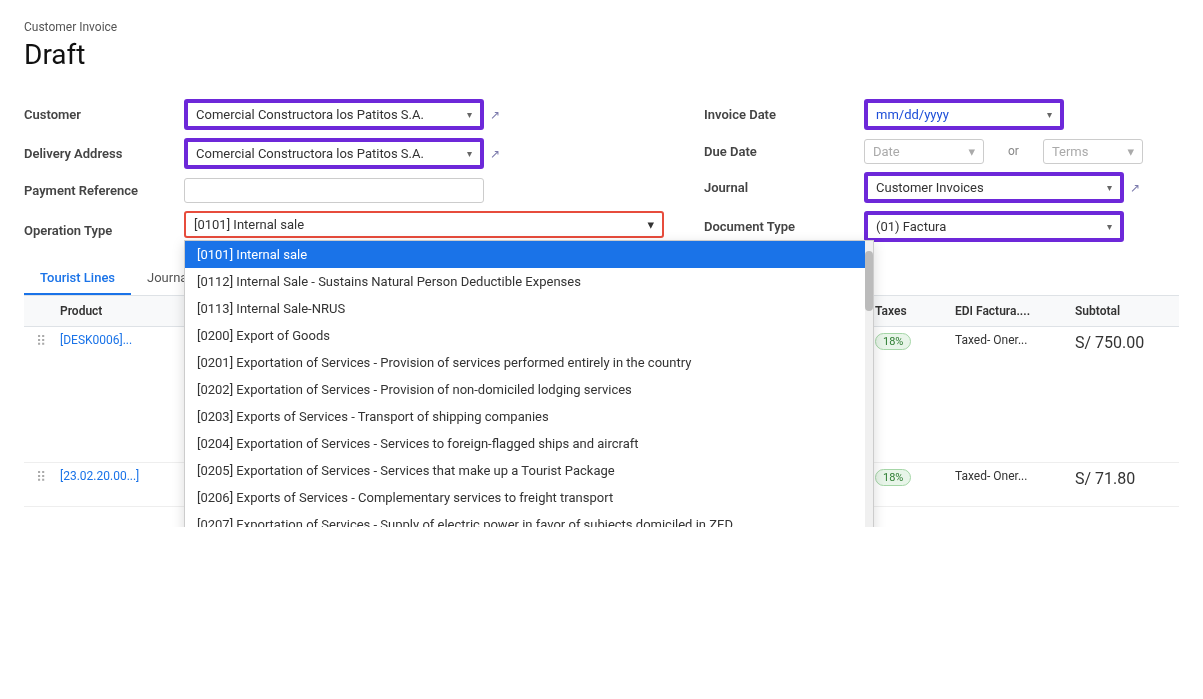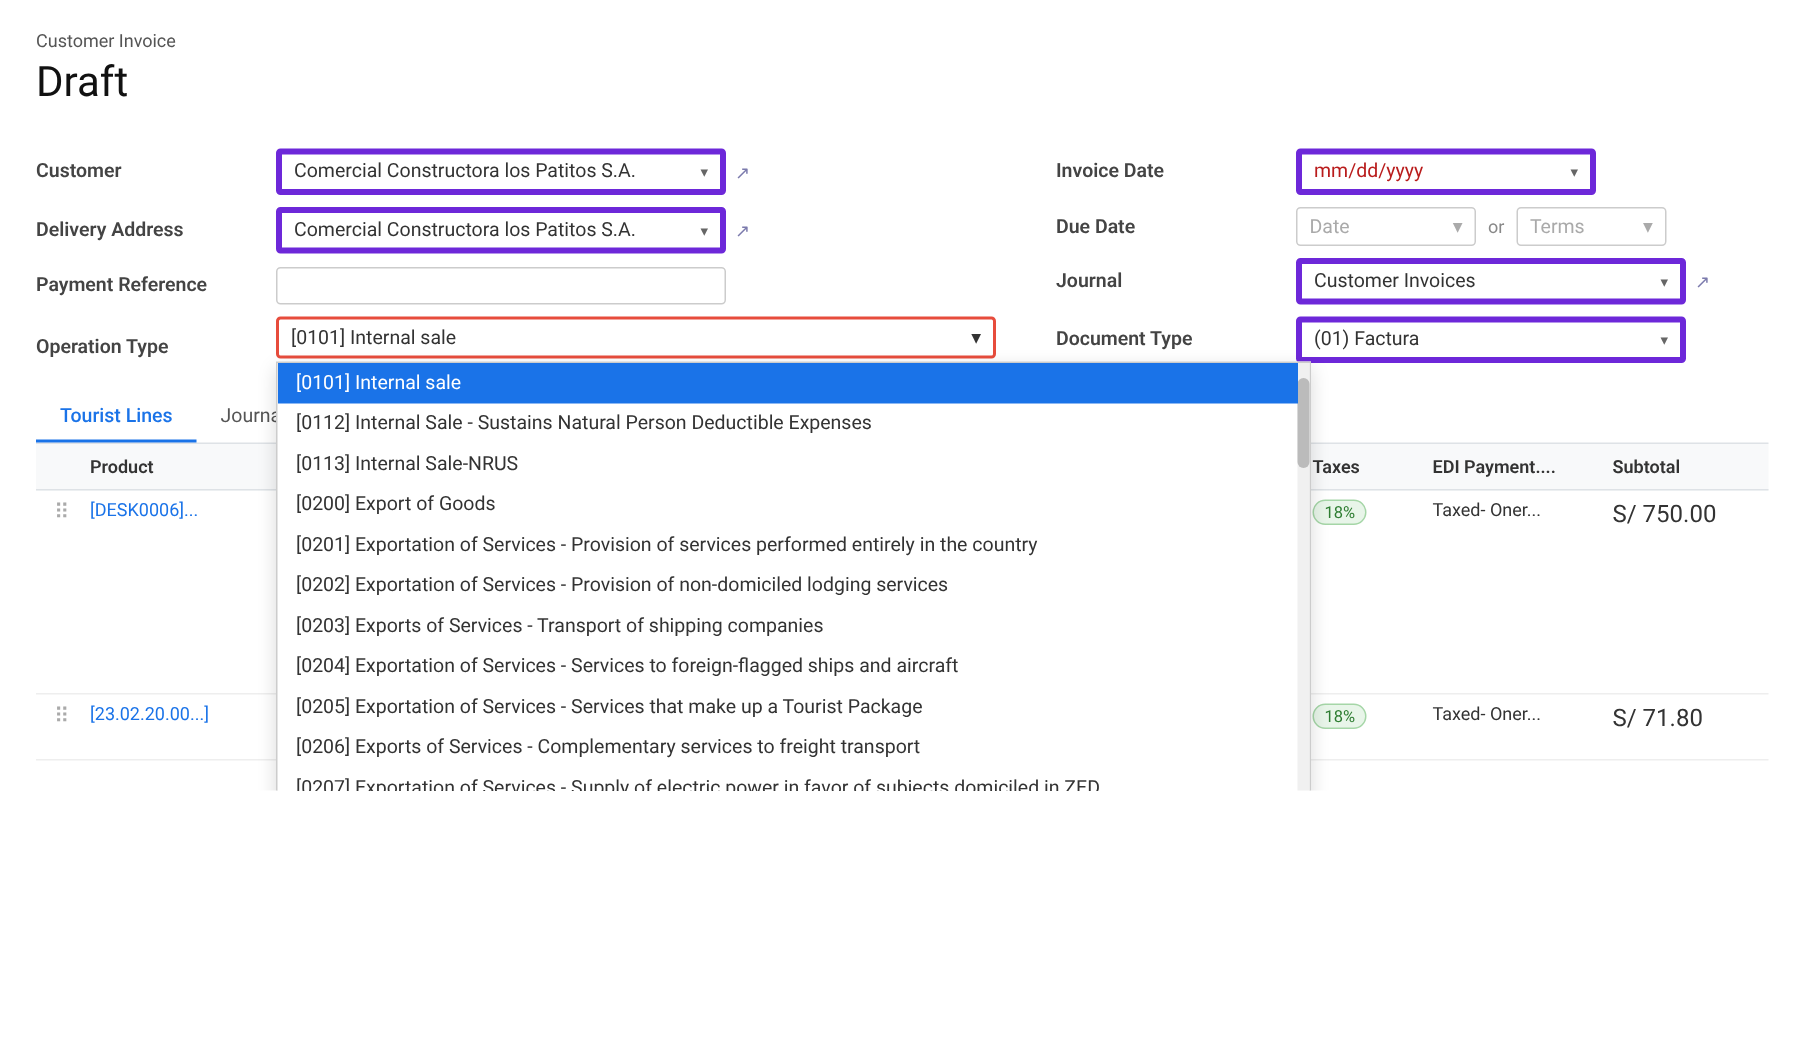--- a/index.html
+++ b/index.html
@@ -125,29 +125,29 @@
         </div>
       </div>
     </div>
 
     <div>
 
       <div class="form-row">
         <div class="form-label">Invoice Date</div>
         <div class="form-value">
           <div class="field-input" style="min-width:200px;">
-            <span style="color:#b91c1c;">mm/dd/yyyy</span>
+            <span style="color:#1d4ed8;">mm/dd/yyyy</span>
             <span class="arrow">▾</span>
           </div>
         </div>
       </div>
 
       <div class="form-row">
         <div class="form-label">Due Date</div>
-        <div class="form-value" style="gap:8px;">
+        <div class="form-value" style="gap:24px;">
           <div class="date-field" style="min-width:120px;">
             <span style="color:#aaa;">Date</span>
             <span class="arrow">▾</span>
           </div>
           <span class="or-text">or</span>
           <div class="terms-field">
             <span style="color:#aaa;">Terms</span>
             <span class="arrow">▾</span>
           </div>
         </div>
@@ -181,21 +181,21 @@
     <div class="tab" id="tab1">Journal Items</div>
   </div>
 
   <div class="table-section">
     <div class="table-header">
       <div class="table-cell"></div>
       <div class="table-cell" id="col-product">Product</div>
       <div class="table-cell" id="col-label">Label</div>
       <div class="table-cell"></div>
       <div class="table-cell" id="col-taxes">Taxes</div>
-      <div class="table-cell" id="col-edi">EDI Payment....</div>
+      <div class="table-cell" id="col-edi">EDI Factura....</div>
       <div class="table-cell" id="col-subtotal" style="text-align:left;">Subtotal</div>
     </div>
 
     <div class="table-row">
       <div class="table-cell drag-handle">⠿</div>
       <div class="table-cell">
         <div class="product-name">[DESK0006]...</div>
       </div>
       <div class="table-cell">
         <div style="font-size:12px; color:#333;">[DESK0...</div>

